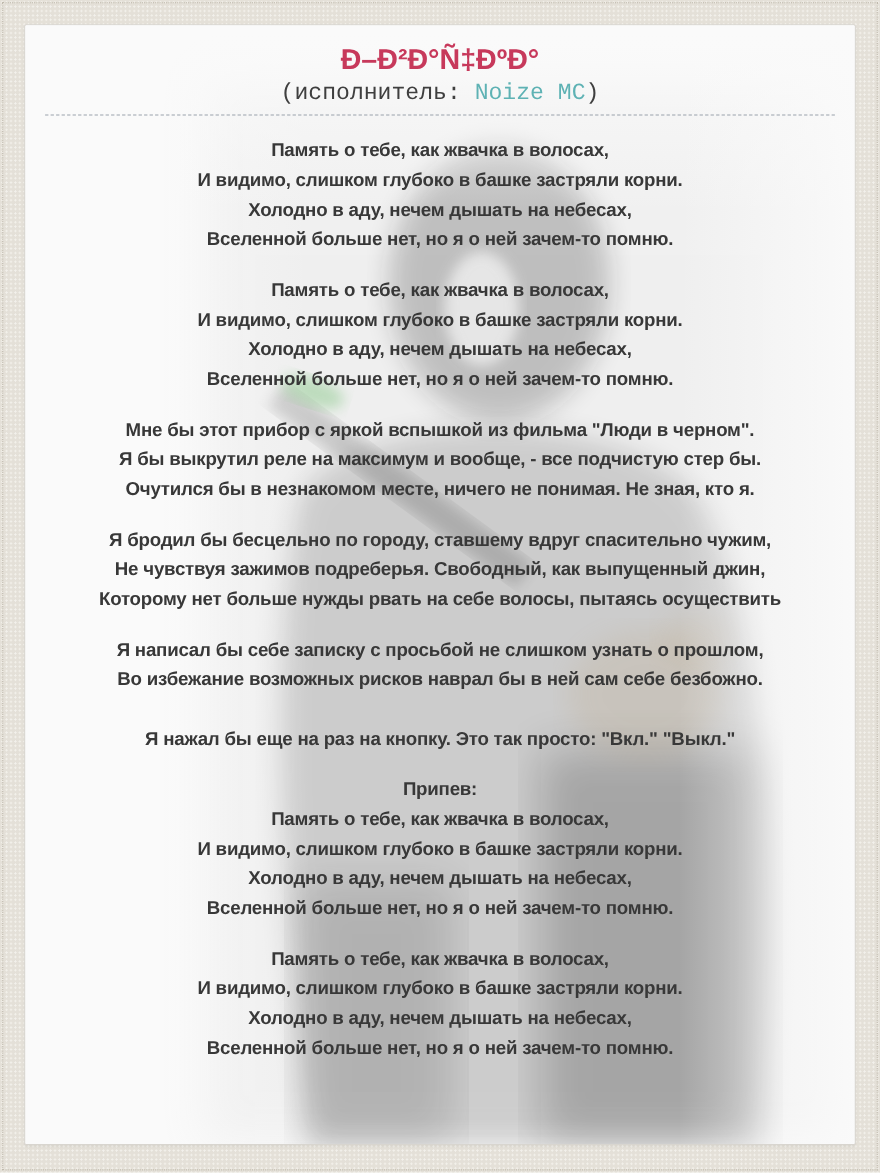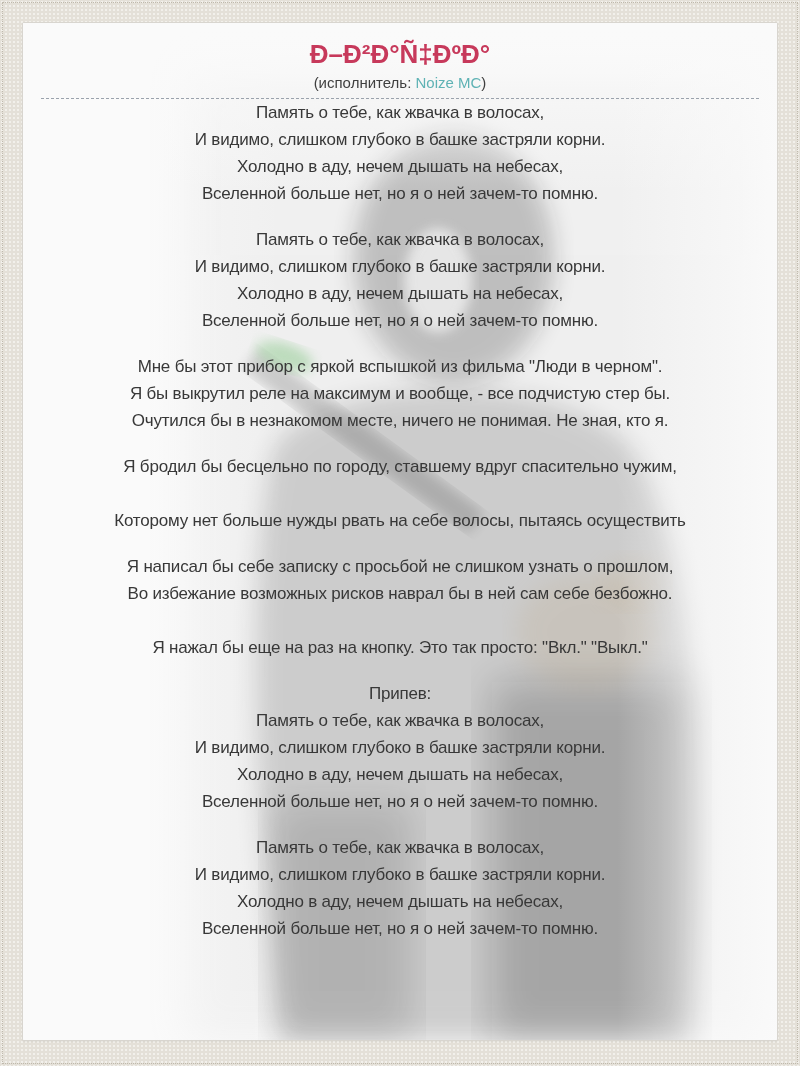--- a/index.html
+++ b/index.html
@@ -43,36 +43,39 @@
   .card-content { position: relative; z-index: 1; text-align: center; }
   h1.title {
     font-size: 26px;
     font-weight: bold;
     line-height: 1.1;
     color: #c7395b;
     margin: 2px 0 5px 0;
     letter-spacing: 0;
   }
   .artist-row {
-    font-size: 15px;
+    font-size: 21px;
     color: #3f3f3f;
     padding-bottom: 7px;
     border-bottom: 1px dashed #9aa2ac;
+    margin-bottom: 18px;
+    font-family: Liberation Mono, monospace;
   }
   .artist-link {
     color: #5eb2b4;
     text-decoration: none;
     cursor: pointer;
   }
   .lyrics p {
     font-size: 17px;
     line-height: 27px;
     color: #383838;
     letter-spacing: -0.2px;
     margin: 0 0 19px 0;
+    font-weight: bold;
   }
   .lyrics p:last-child { margin-bottom: 0; }
 </style>
 </head>
 <body>
 
 <div class="stitch-border"></div>
 
 <div class="card">
 
@@ -131,19 +134,19 @@
     <h1 class="title">Ð–Ð²Ð°Ñ‡ÐºÐ°</h1>
 
     <div class="artist-row">
       <span>(исполнитель: </span><a class="artist-link">Noize MC</a><span>)</span>
     </div>
 
     <div class="lyrics" id="lyrics">
         <p><span>Память о тебе, как жвачка в волосах,</span><br><span>И видимо, слишком глубоко в башке застряли корни.</span><br><span>Холодно в аду, нечем дышать на небесах,</span><br><span>Вселенной больше нет, но я о ней зачем-то помню.</span></p>
         <p><span>Память о тебе, как жвачка в волосах,</span><br><span>И видимо, слишком глубоко в башке застряли корни.</span><br><span>Холодно в аду, нечем дышать на небесах,</span><br><span>Вселенной больше нет, но я о ней зачем-то помню.</span></p>
         <p><span>Мне бы этот прибор с яркой вспышкой из фильма "Люди в черном".</span><br><span>Я бы выкрутил реле на максимум и вообще, - все подчистую стер бы.</span><br><span>Очутился бы в незнакомом месте, ничего не понимая. Не зная, кто я.</span><br></p>
-        <p><span>Я бродил бы бесцельно по городу, ставшему вдруг спасительно чужим,</span><br><br><span>Которому нет больше нужды рвать на себе волосы, пытаясь осуществить</span><br></p>
+        <p><span>Я бродил бы бесцельно по городу, ставшему вдруг спасительно чужим,</span><br><span>Не чувствуя зажимов подреберья. Свободный, как выпущенный джин,</span><br><span>Которому нет больше нужды рвать на себе волосы, пытаясь осуществить</span><br></p>
         <p><span>Я написал бы себе записку с просьбой не слишком узнать о прошлом,</span><br><span>Во избежание возможных рисков наврал бы в ней сам себе безбожно.</span><br><br><span>Я нажал бы еще на раз на кнопку. Это так просто: "Вкл." "Выкл."</span></p>
         <p><span>Припев:</span><br><span>Память о тебе, как жвачка в волосах,</span><br><span>И видимо, слишком глубоко в башке застряли корни.</span><br><span>Холодно в аду, нечем дышать на небесах,</span><br><span>Вселенной больше нет, но я о ней зачем-то помню.</span></p>
         <p><span>Память о тебе, как жвачка в волосах,</span><br><span>И видимо, слишком глубоко в башке застряли корни.</span><br><span>Холодно в аду, нечем дышать на небесах,</span><br><span>Вселенной больше нет, но я о ней зачем-то помню.</span></p>
       </div>
   </div>
 </div>
 
 </body></html>

